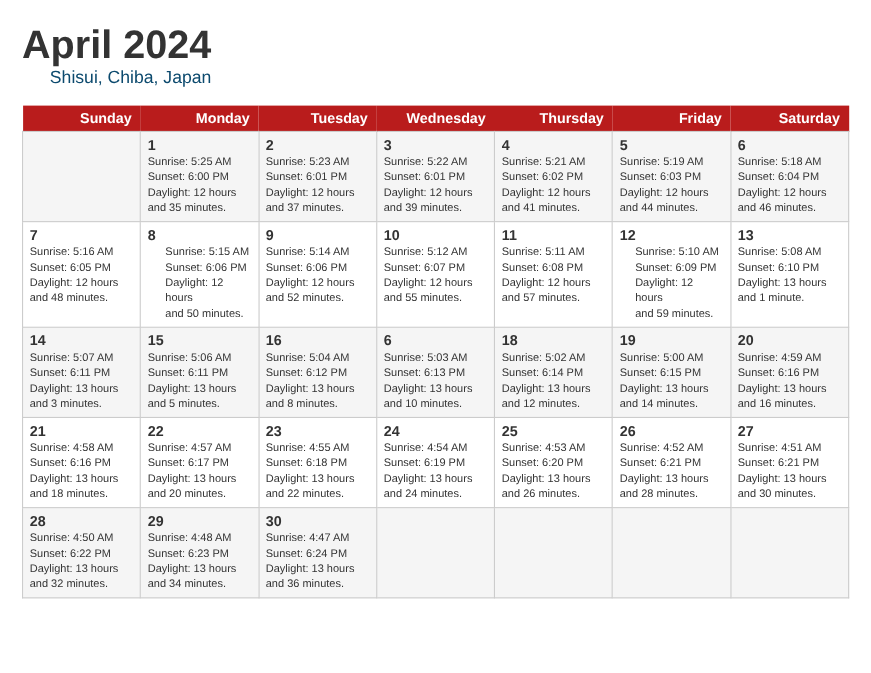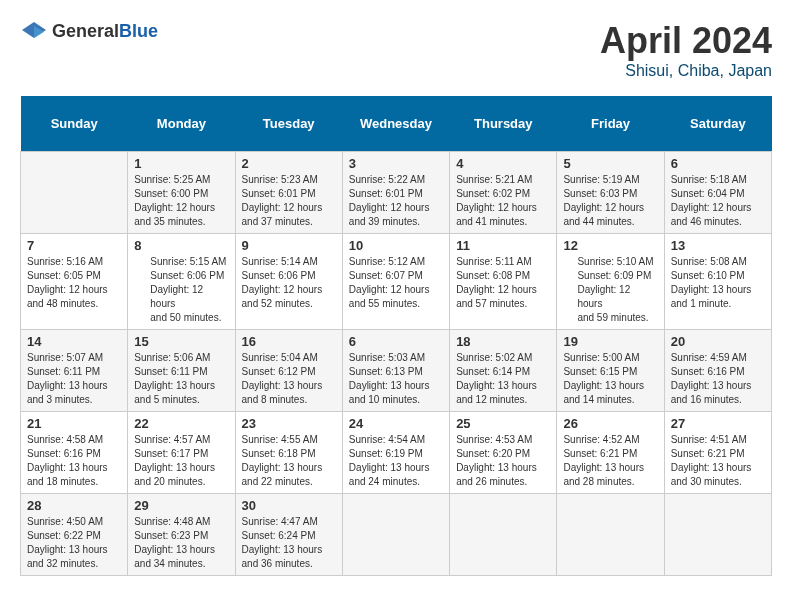--- a/index.html
+++ b/index.html
@@ -38,24 +38,24 @@
     .location-title {
       font-size: 16px;
       color: #0c4a6e;
     }
     table {
       width: 100%;
       border-collapse: collapse;
       font-size: 11px;
     }
     thead tr th {
-      background-color: #0369a1;
+      background-color: #b91c1c;
       color: #fff;
-      text-align: center;
-      padding: 20px 8px;
+      text-align: right;
+      padding: 4px 8px;
       font-size: 13px;
       font-weight: bold;
     }
     tbody tr td {
       border: 1px solid #ccc;
       vertical-align: top;
       padding: 4px 6px;
       min-height: 70px;
       width: calc(100% / 7);
     }
@@ -75,29 +75,20 @@
       color: #333;
       line-height: 1.4;
       font-size: 10px;
     }
   </style>
 </head>
 <body>
 
 <div class="container">
   <div class="header">
-    <div class="logo">
-      <svg class="logo-icon" viewBox="0 0 28 22" xmlns="http://www.w3.org/2000/svg">
-        <polygon points="14,2 26,10 14,18 2,10" fill="#1a5fa8" opacity="0.85"></polygon>
-        <polygon points="14,6 24,12 14,18" fill="#4a9fd4" opacity="0.7"></polygon>
-      </svg>
-      <div>
-        <span style="font-size:18px;font-weight:bold;color:#333;">General</span><span style="font-size:18px;font-weight:bold;color:#1a5fa8;">Blue</span>
-      </div>
-    </div>
     <div class="title-block">
       <div class="month-title">April 2024</div>
       <div class="location-title">Shisui, Chiba, Japan</div>
     </div>
   </div>
 
   <table>
     <thead>
       <tr>
         <th>Sunday</th>

